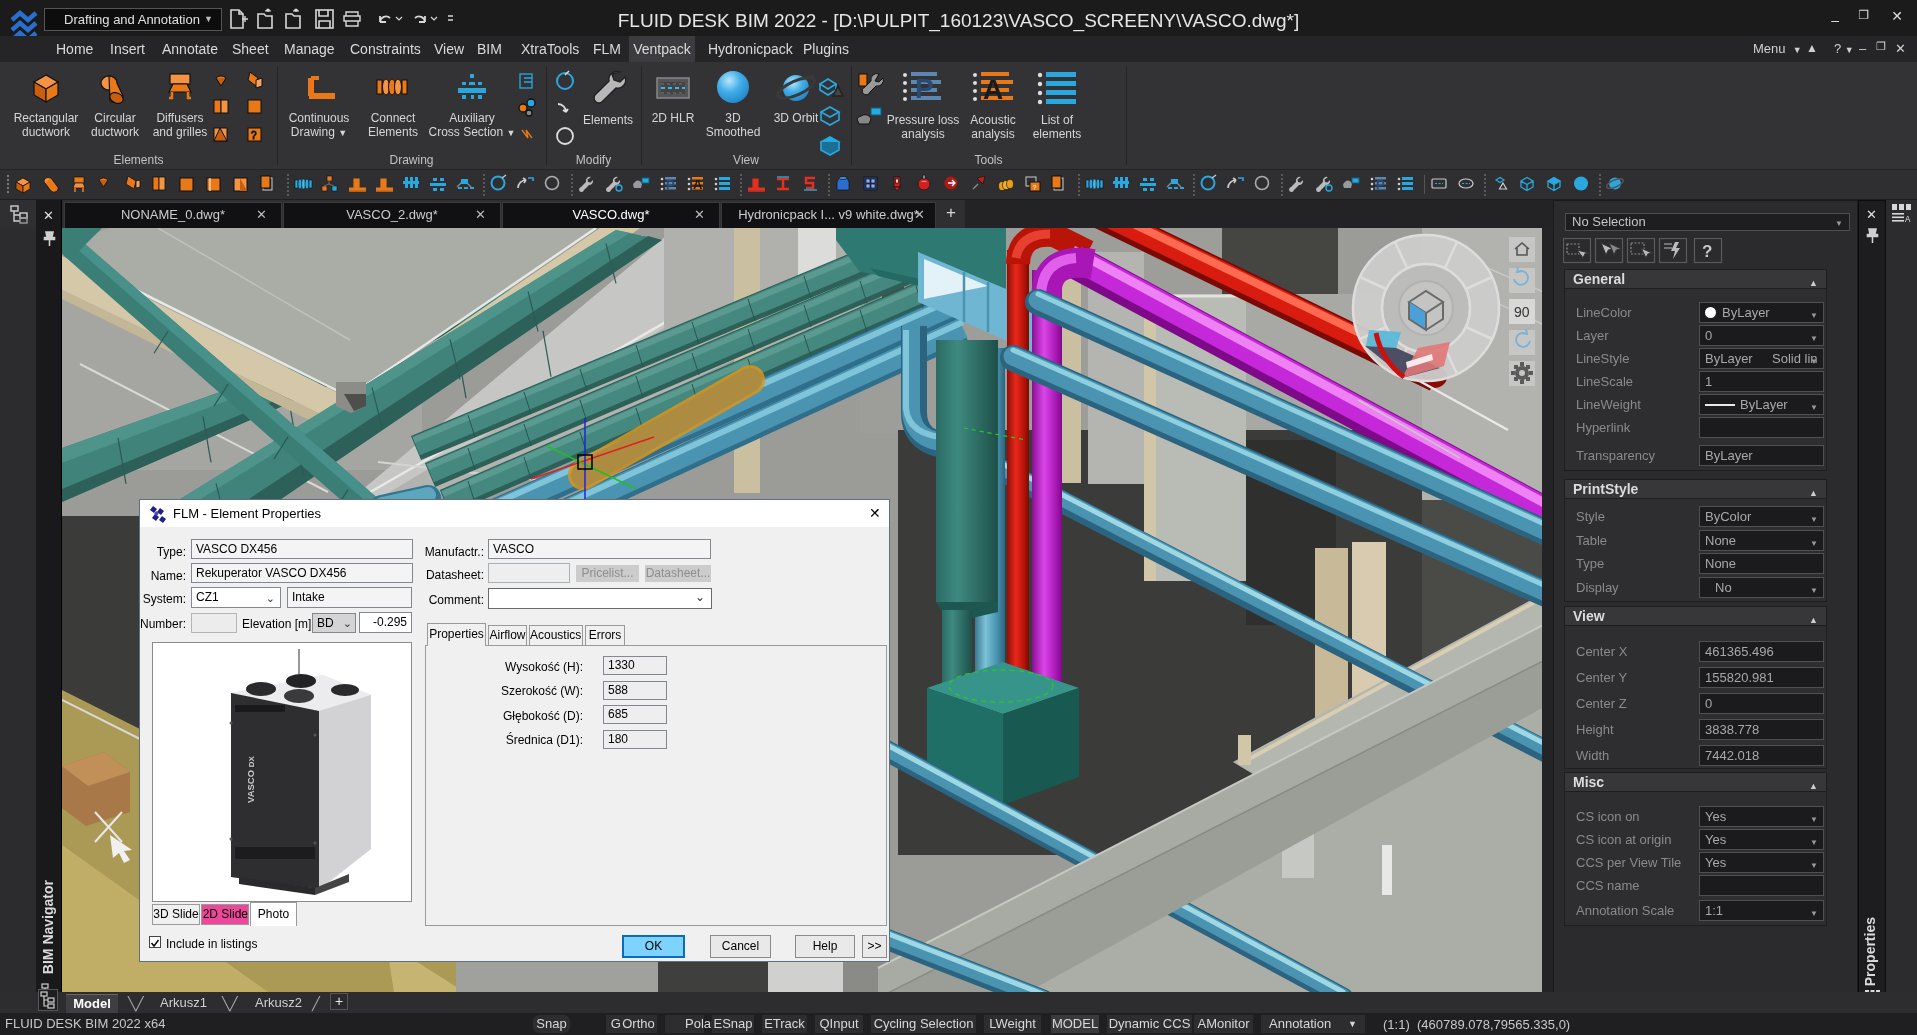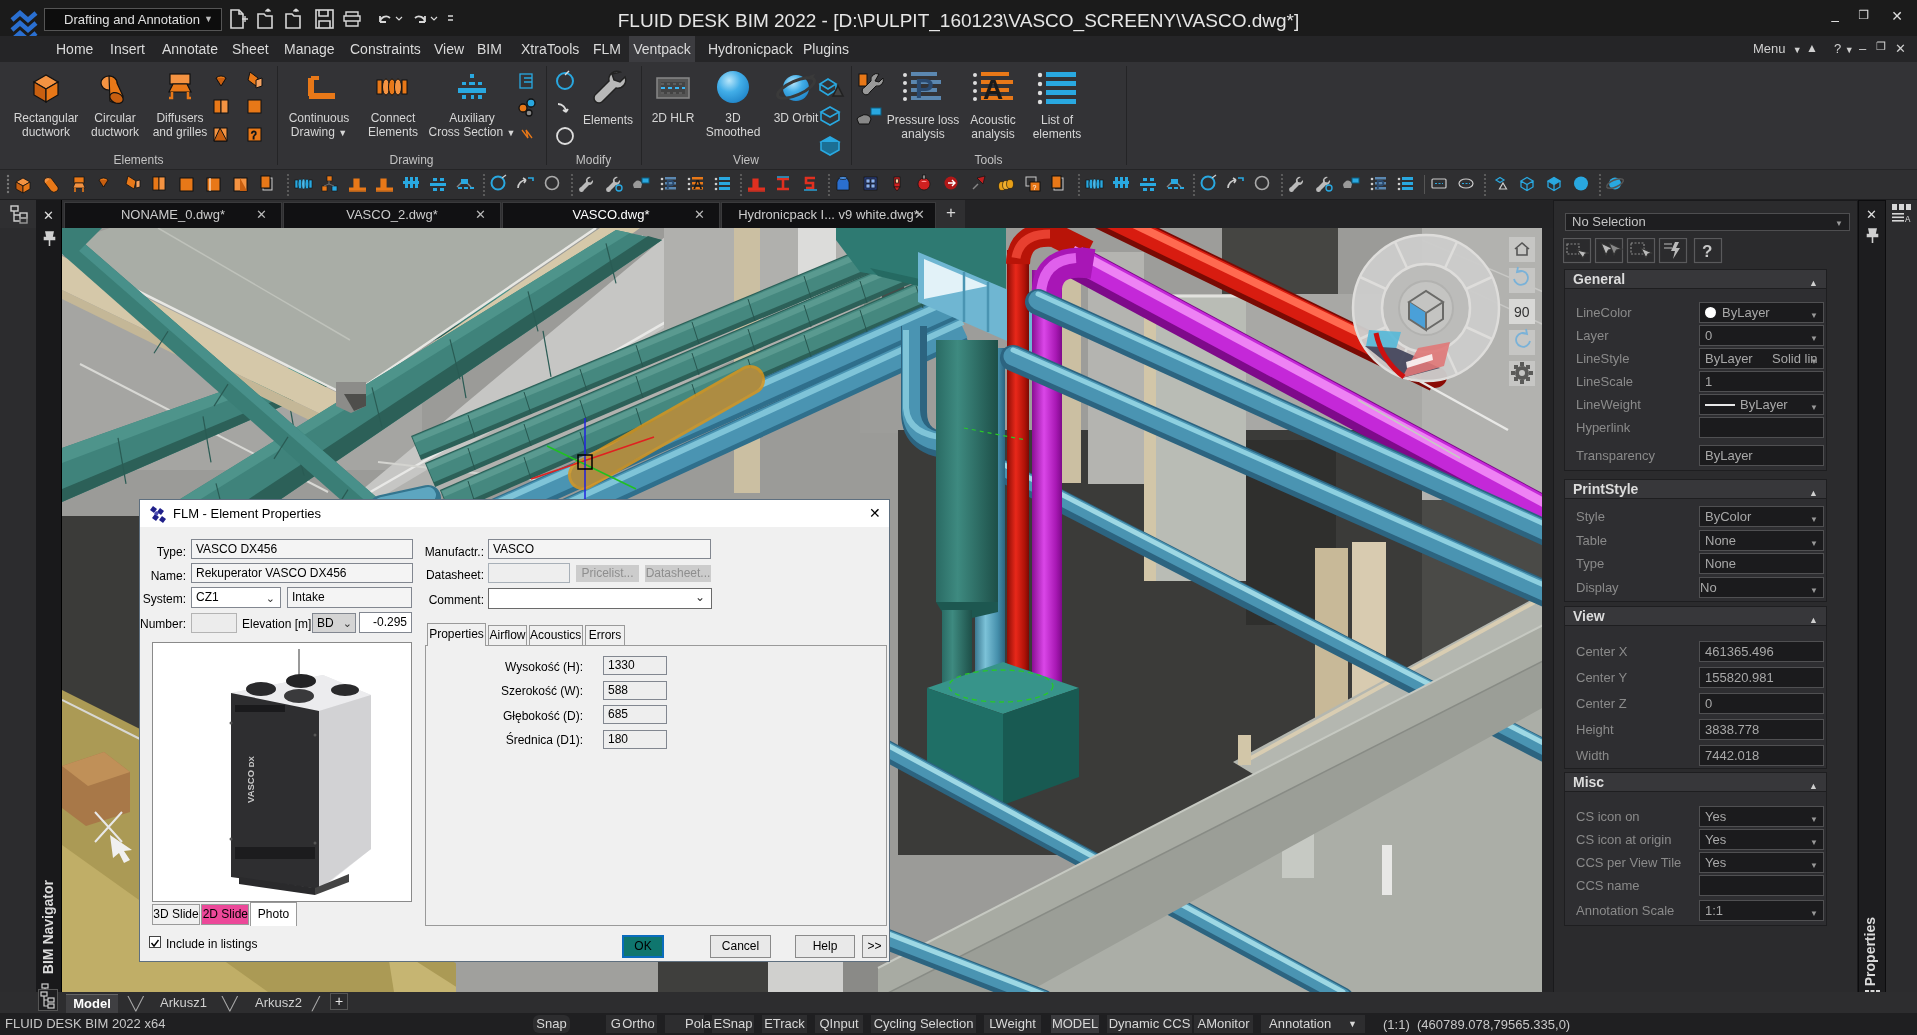--- a/index.html
+++ b/index.html
@@ -961,21 +961,21 @@
     <div style="position:absolute;left:145px;top:216px;width:125px;height:21px;background:#1b1b1d;border:1px solid #505052;color:#a8a8a8;font-size:13px;line-height:19px;padding-left:5px"></div>
     <div style="position:absolute;left:22px;top:247px;color:#8a8a8a;font-size:13px">Transparency</div>
     <div style="position:absolute;left:145px;top:244px;width:125px;height:21px;background:#1b1b1d;border:1px solid #505052;color:#a8a8a8;font-size:13px;line-height:19px;padding-left:5px">ByLayer</div>
     <div style="position:absolute;left:22px;top:308px;color:#8a8a8a;font-size:13px">Style</div>
     <div style="position:absolute;left:145px;top:305px;width:125px;height:21px;background:#1b1b1d;border:1px solid #505052;color:#a8a8a8;font-size:13px;line-height:19px;padding-left:5px">ByColor<span style="position:absolute;right:5px;top:3px;font-size:8px;color:#999">▼</span></div>
     <div style="position:absolute;left:22px;top:332px;color:#8a8a8a;font-size:13px">Table</div>
     <div style="position:absolute;left:145px;top:329px;width:125px;height:21px;background:#1b1b1d;border:1px solid #505052;color:#a8a8a8;font-size:13px;line-height:19px;padding-left:5px">None<span style="position:absolute;right:5px;top:3px;font-size:8px;color:#999">▼</span></div>
     <div style="position:absolute;left:22px;top:355px;color:#8a8a8a;font-size:13px">Type</div>
     <div style="position:absolute;left:145px;top:352px;width:125px;height:21px;background:#1b1b1d;border:1px solid #505052;color:#a8a8a8;font-size:13px;line-height:19px;padding-left:5px">None</div>
     <div style="position:absolute;left:22px;top:379px;color:#8a8a8a;font-size:13px">Display</div>
-    <div style="position:absolute;left:145px;top:376px;width:125px;height:21px;background:#1b1b1d;border:1px solid #505052;color:#a8a8a8;font-size:13px;line-height:19px;padding-left:0">No<span style="position:absolute;right:5px;top:3px;font-size:8px;color:#999">▼</span></div>
+    <div style="position:absolute;left:145px;top:376px;width:125px;height:21px;background:#1b1b1d;border:1px solid #505052;color:#a8a8a8;font-size:13px;line-height:19px;padding-left:15px">No<span style="position:absolute;right:5px;top:3px;font-size:8px;color:#999">▼</span></div>
     <div style="position:absolute;left:22px;top:443px;color:#8a8a8a;font-size:13px">Center X</div>
     <div style="position:absolute;left:145px;top:440px;width:125px;height:21px;background:#1b1b1d;border:1px solid #505052;color:#a8a8a8;font-size:13px;line-height:19px;padding-left:5px">461365.496</div>
     <div style="position:absolute;left:22px;top:469px;color:#8a8a8a;font-size:13px">Center Y</div>
     <div style="position:absolute;left:145px;top:466px;width:125px;height:21px;background:#1b1b1d;border:1px solid #505052;color:#a8a8a8;font-size:13px;line-height:19px;padding-left:5px">155820.981</div>
     <div style="position:absolute;left:22px;top:495px;color:#8a8a8a;font-size:13px">Center Z</div>
     <div style="position:absolute;left:145px;top:492px;width:125px;height:21px;background:#1b1b1d;border:1px solid #505052;color:#a8a8a8;font-size:13px;line-height:19px;padding-left:5px">0</div>
     <div style="position:absolute;left:22px;top:521px;color:#8a8a8a;font-size:13px">Height</div>
     <div style="position:absolute;left:145px;top:518px;width:125px;height:21px;background:#1b1b1d;border:1px solid #505052;color:#a8a8a8;font-size:13px;line-height:19px;padding-left:5px">3838.778</div>
     <div style="position:absolute;left:22px;top:547px;color:#8a8a8a;font-size:13px">Width</div>
     <div style="position:absolute;left:145px;top:544px;width:125px;height:21px;background:#1b1b1d;border:1px solid #505052;color:#a8a8a8;font-size:13px;line-height:19px;padding-left:5px">7442.018</div>
@@ -1130,18 +1130,18 @@
           <circle cx="162" cy="200" r="1.5" fill="#555"></circle>
       </svg>
     </div>
     <div class="abs" style="left:12px;top:404px;width:48px;white-space:nowrap;height:21px;background:#f0f0f0;border:1px solid #9a9a9a;font-size:12px;text-align:center;line-height:19px">3D Slide</div>
     <div class="abs" style="left:61px;top:404px;width:48px;height:21px;background:#ec4899;border:1px solid #9a9a9a;font-size:12px;text-align:right;line-height:19px">2D Slide</div>
     <div class="abs" style="left:110px;top:402px;width:47px;height:24px;background:#ffffff;border:1px solid #9a9a9a;border-bottom:none;font-size:12px;text-align:center;line-height:22px">Photo</div>
     <div class="abs" style="left:9px;top:436px;width:12px;height:12px;background:#fff;border:1px solid #444"><svg width="10" height="10" viewBox="0 0 10 10">
           <path d="M1.5 5 l2.5 3 l4.5 -6" stroke="#000" stroke-width="1.4" fill="none"></path>
         </svg></div>
     <div class="dlbl" style="left:26px;top:437px">Include in listings</div>
-    <div class="abs" style="left:482px;top:435px;width:42px;height:23px;background:#0f766e;border:2px solid #0a6cbd;font-size:12px;text-align:center;line-height:19px">OK</div>
+    <div class="abs" style="left:482px;top:435px;width:63px;height:23px;background:#7dd3fc;border:2px solid #0a6cbd;font-size:12px;text-align:center;line-height:19px">OK</div>
     <div class="abs" style="left:570px;top:435px;width:61px;height:23px;background:#e9e9e9;border:1px solid #8a8a8a;font-size:12px;text-align:center;line-height:21px">Cancel</div>
     <div class="abs" style="left:655px;top:435px;width:60px;height:23px;background:#e9e9e9;border:1px solid #8a8a8a;font-size:12px;text-align:center;line-height:21px">Help</div>
     <div class="abs" style="left:722px;top:435px;width:25px;height:23px;background:#e9e9e9;border:1px solid #8a8a8a;font-size:12px;text-align:center;line-height:21px">&gt;&gt;</div>
   </div>
 </div>
 
 </body></html>

